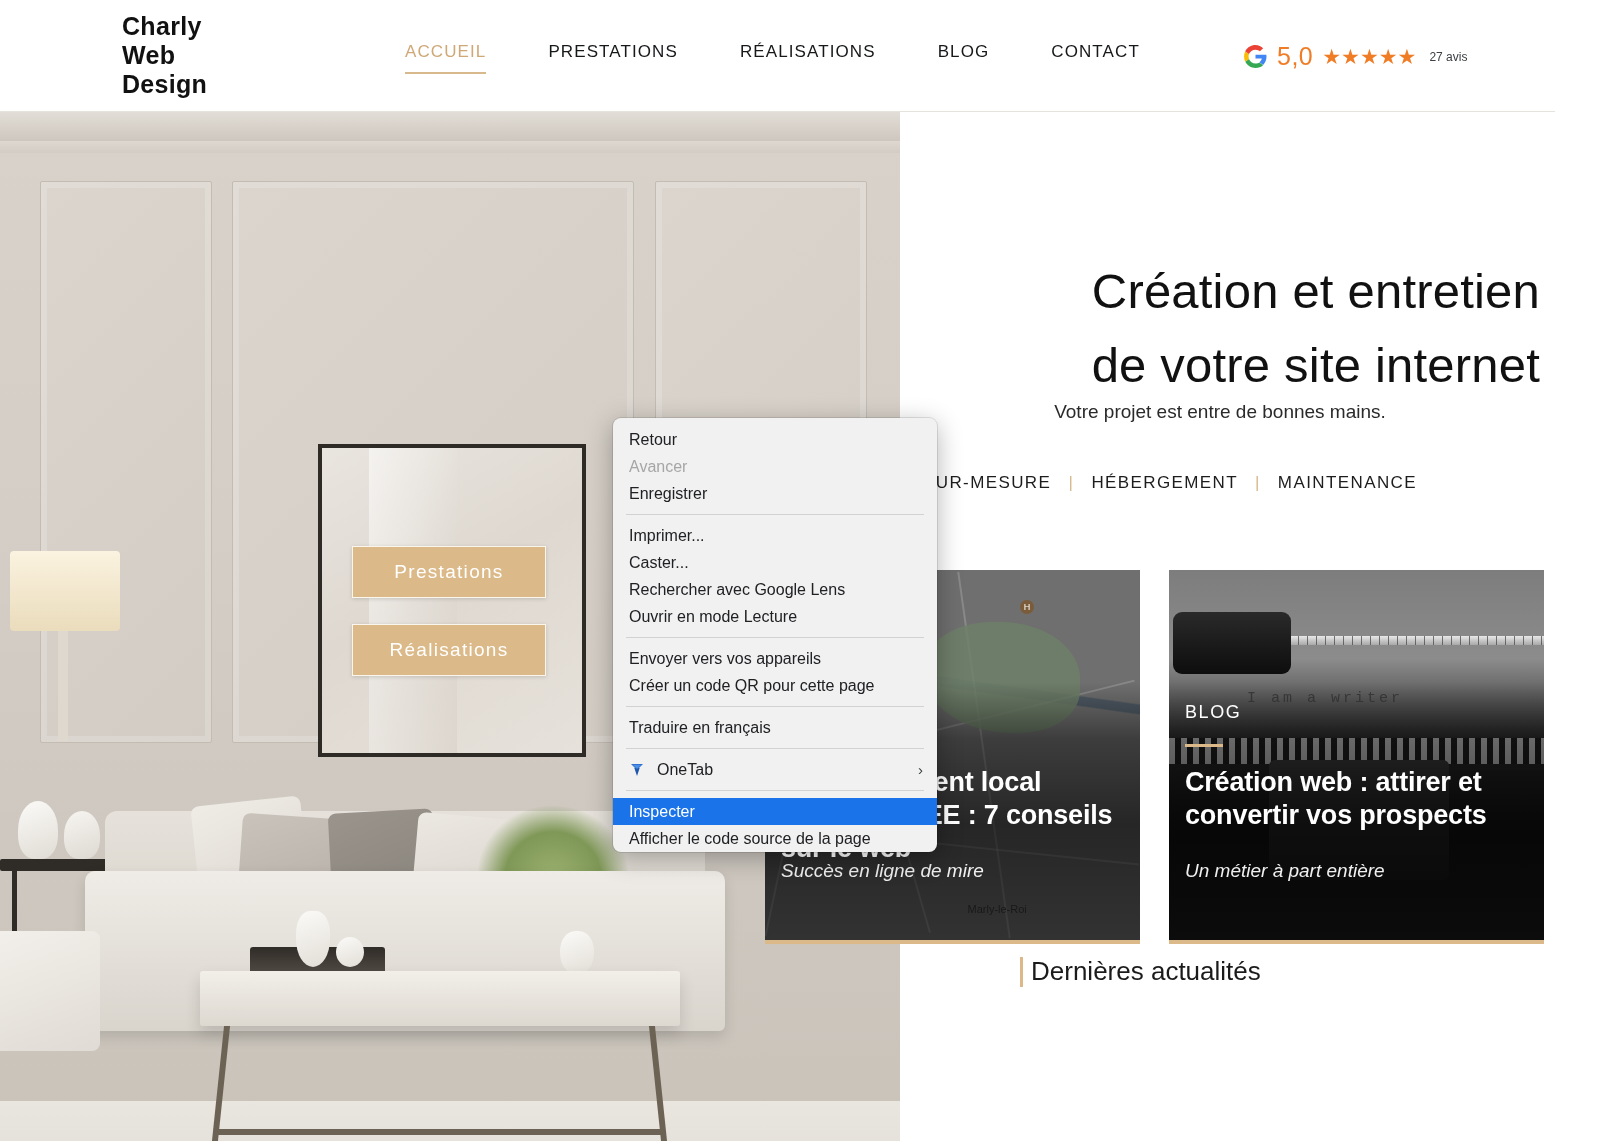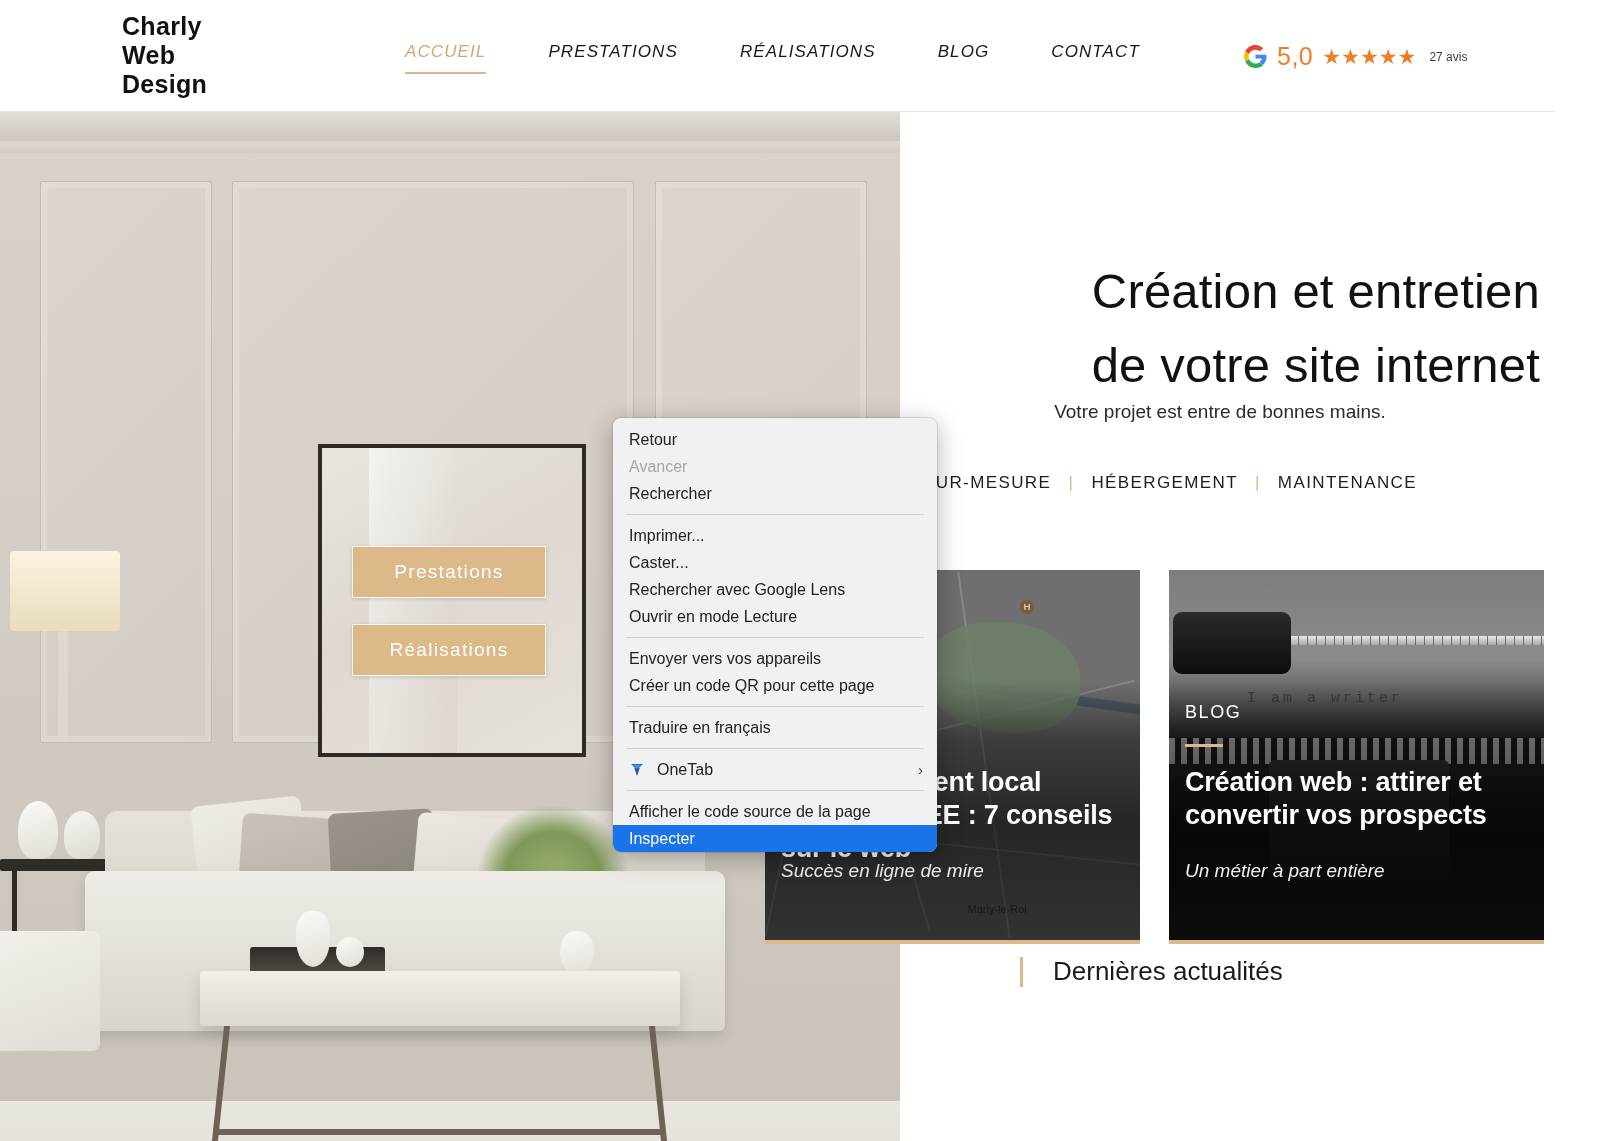--- a/index.html
+++ b/index.html
@@ -20,21 +20,21 @@
     letter-spacing:.3px;
   }
   .logo span{display:block;}
   .nav{
     position:absolute;left:405px;top:42px;
     display:flex;align-items:flex-start;gap:0;
   }
   .nav-item{
     font-size:17px;letter-spacing:1.1px;color:#17181a;
     text-decoration:none;padding:0 0 12px 0;margin-right:62px;
-    white-space:nowrap;position:relative;cursor:pointer;font-style:italic;
+    white-space:nowrap;position:relative;cursor:pointer;
   }
   .nav-item.active{color:#cfa878;}
   .nav-item.active:after{
     content:"";position:absolute;left:0;right:0;bottom:0;height:2px;background:#d8b98e;
   }
   .rating{
     position:absolute;left:1243px;top:42px;display:flex;align-items:center;gap:9px;
   }
   .g-icon{width:25px;height:25px;display:block;}
   .rating-score{font-size:25px;color:#f07c26;letter-spacing:.5px;}
@@ -227,21 +227,21 @@
   .card-title{
     position:absolute;left:16px;top:196px;right:14px;color:#ffffff;
     font-size:27px;line-height:33px;font-weight:bold;letter-spacing:-.2px;
   }
   .card-sub{
     position:absolute;left:16px;top:290px;right:14px;color:#f0f0f0;
     font-size:19px;font-style:italic;
   }
 
   .news{
-    position:absolute;left:120px;top:845px;display:flex;align-items:center;gap:30px;
+    position:absolute;left:120px;top:845px;display:flex;align-items:center;gap:8px;
   }
   .news-bar{width:3px;height:30px;background:#dcb988;display:block;}
   .news-text{font-size:26px;color:#1b1b1b;}
 
   
   .ctxmenu{
     position:absolute;left:613px;top:418px;width:324px;
     background:#f1f1f1;border-radius:8px;
     box-shadow:0 6px 26px rgba(0,0,0,.30),0 0 0 1px rgba(0,0,0,.10);
     padding:8px 0 0 0;z-index:60;overflow:hidden;
@@ -386,21 +386,21 @@
   <div class="news">
     <span class="news-bar"></span>
     <span class="news-text">Dernières actualités</span>
   </div>
 </div>
 
 <div class="ctxmenu">
 
   <div class="mi">Retour</div>
   <div class="mi disabled">Avancer</div>
-  <div class="mi">Rechercher</div>
+  <div class="mi">Enregistrer</div>
 
   <div class="sepline"></div>
 
   <div class="mi">Imprimer...</div>
   <div class="mi">Caster...</div>
   <div class="mi">Rechercher avec Google Lens</div>
   <div class="mi">Ouvrir en mode Lecture</div>
 
   <div class="sepline"></div>
 
@@ -420,16 +420,16 @@
         <path fill="#1f57ad" d="M8 9h8l-4 12z"></path>
         <path fill="#4d8ee6" d="M6 4.5h12l-6 6z"></path>
       </svg>
     </span>
     <span>OneTab</span>
     <span class="arrow">›</span>
   </div>
 
   <div class="sepline"></div>
 
+  <div class="mi selected">Inspecter</div>
   <div class="mi">Afficher le code source de la page</div>
-  <div class="mi selected">Inspecter</div>
 
 </div>
 
 </body></html>

